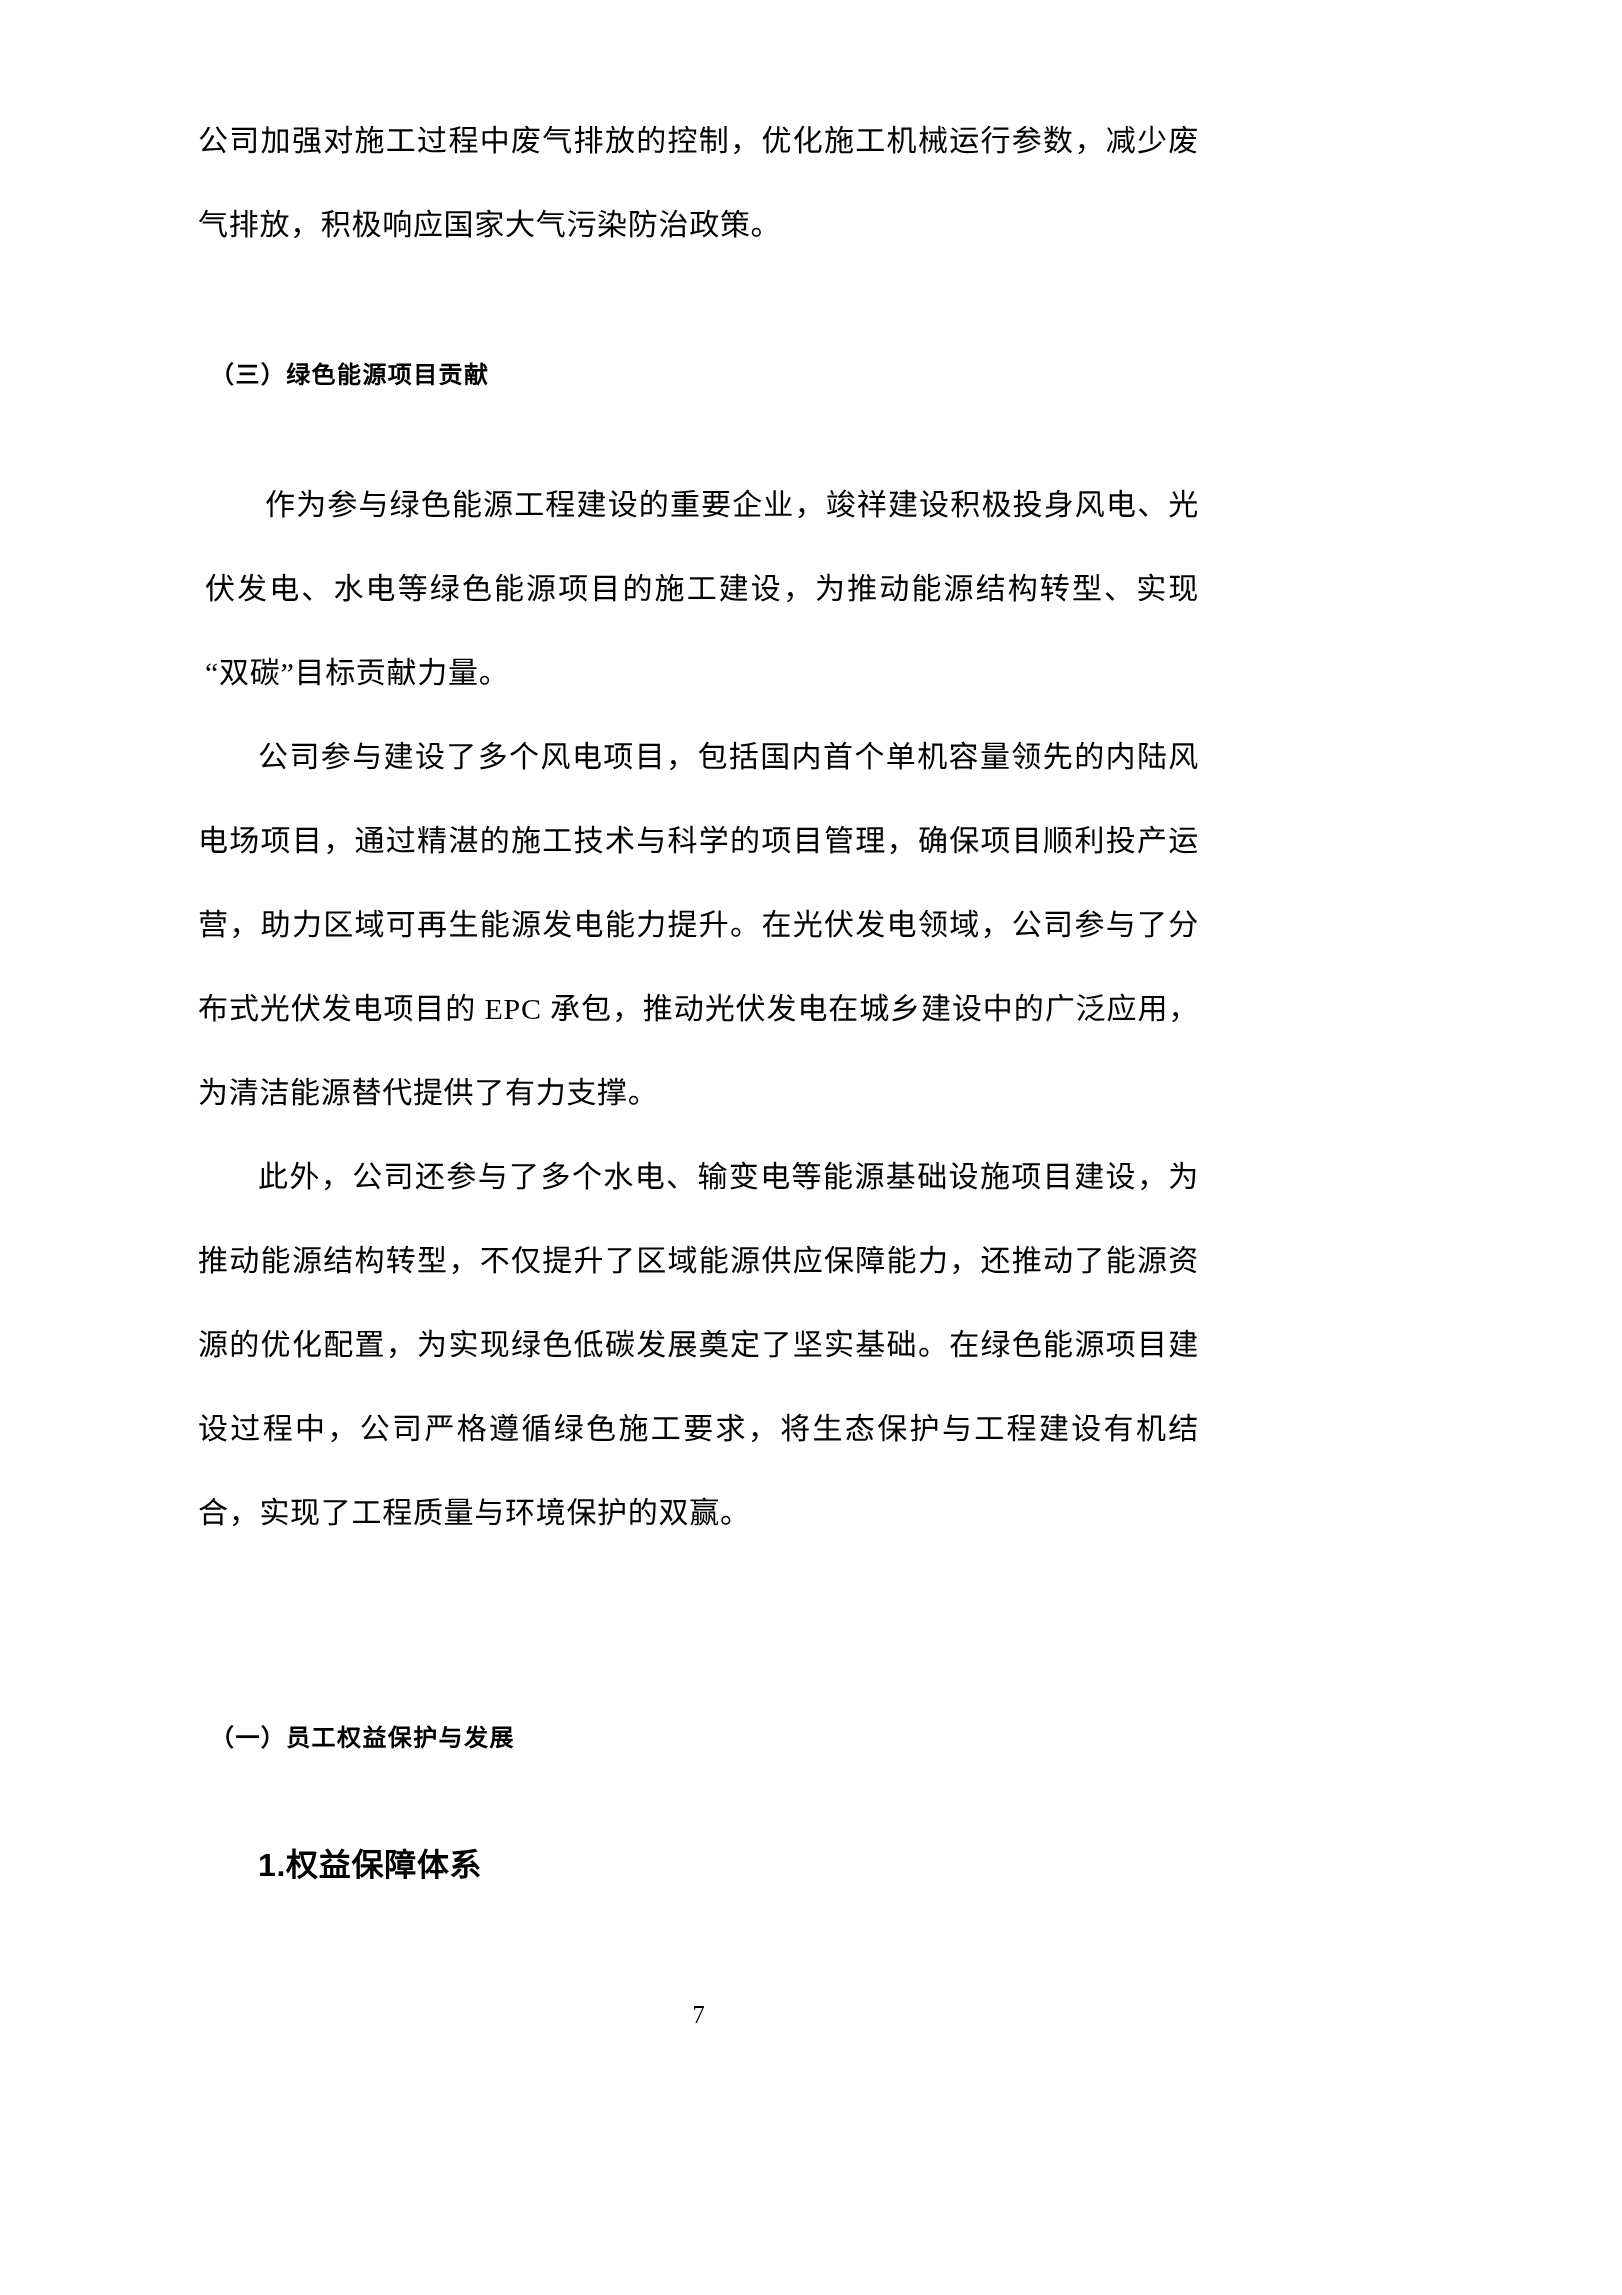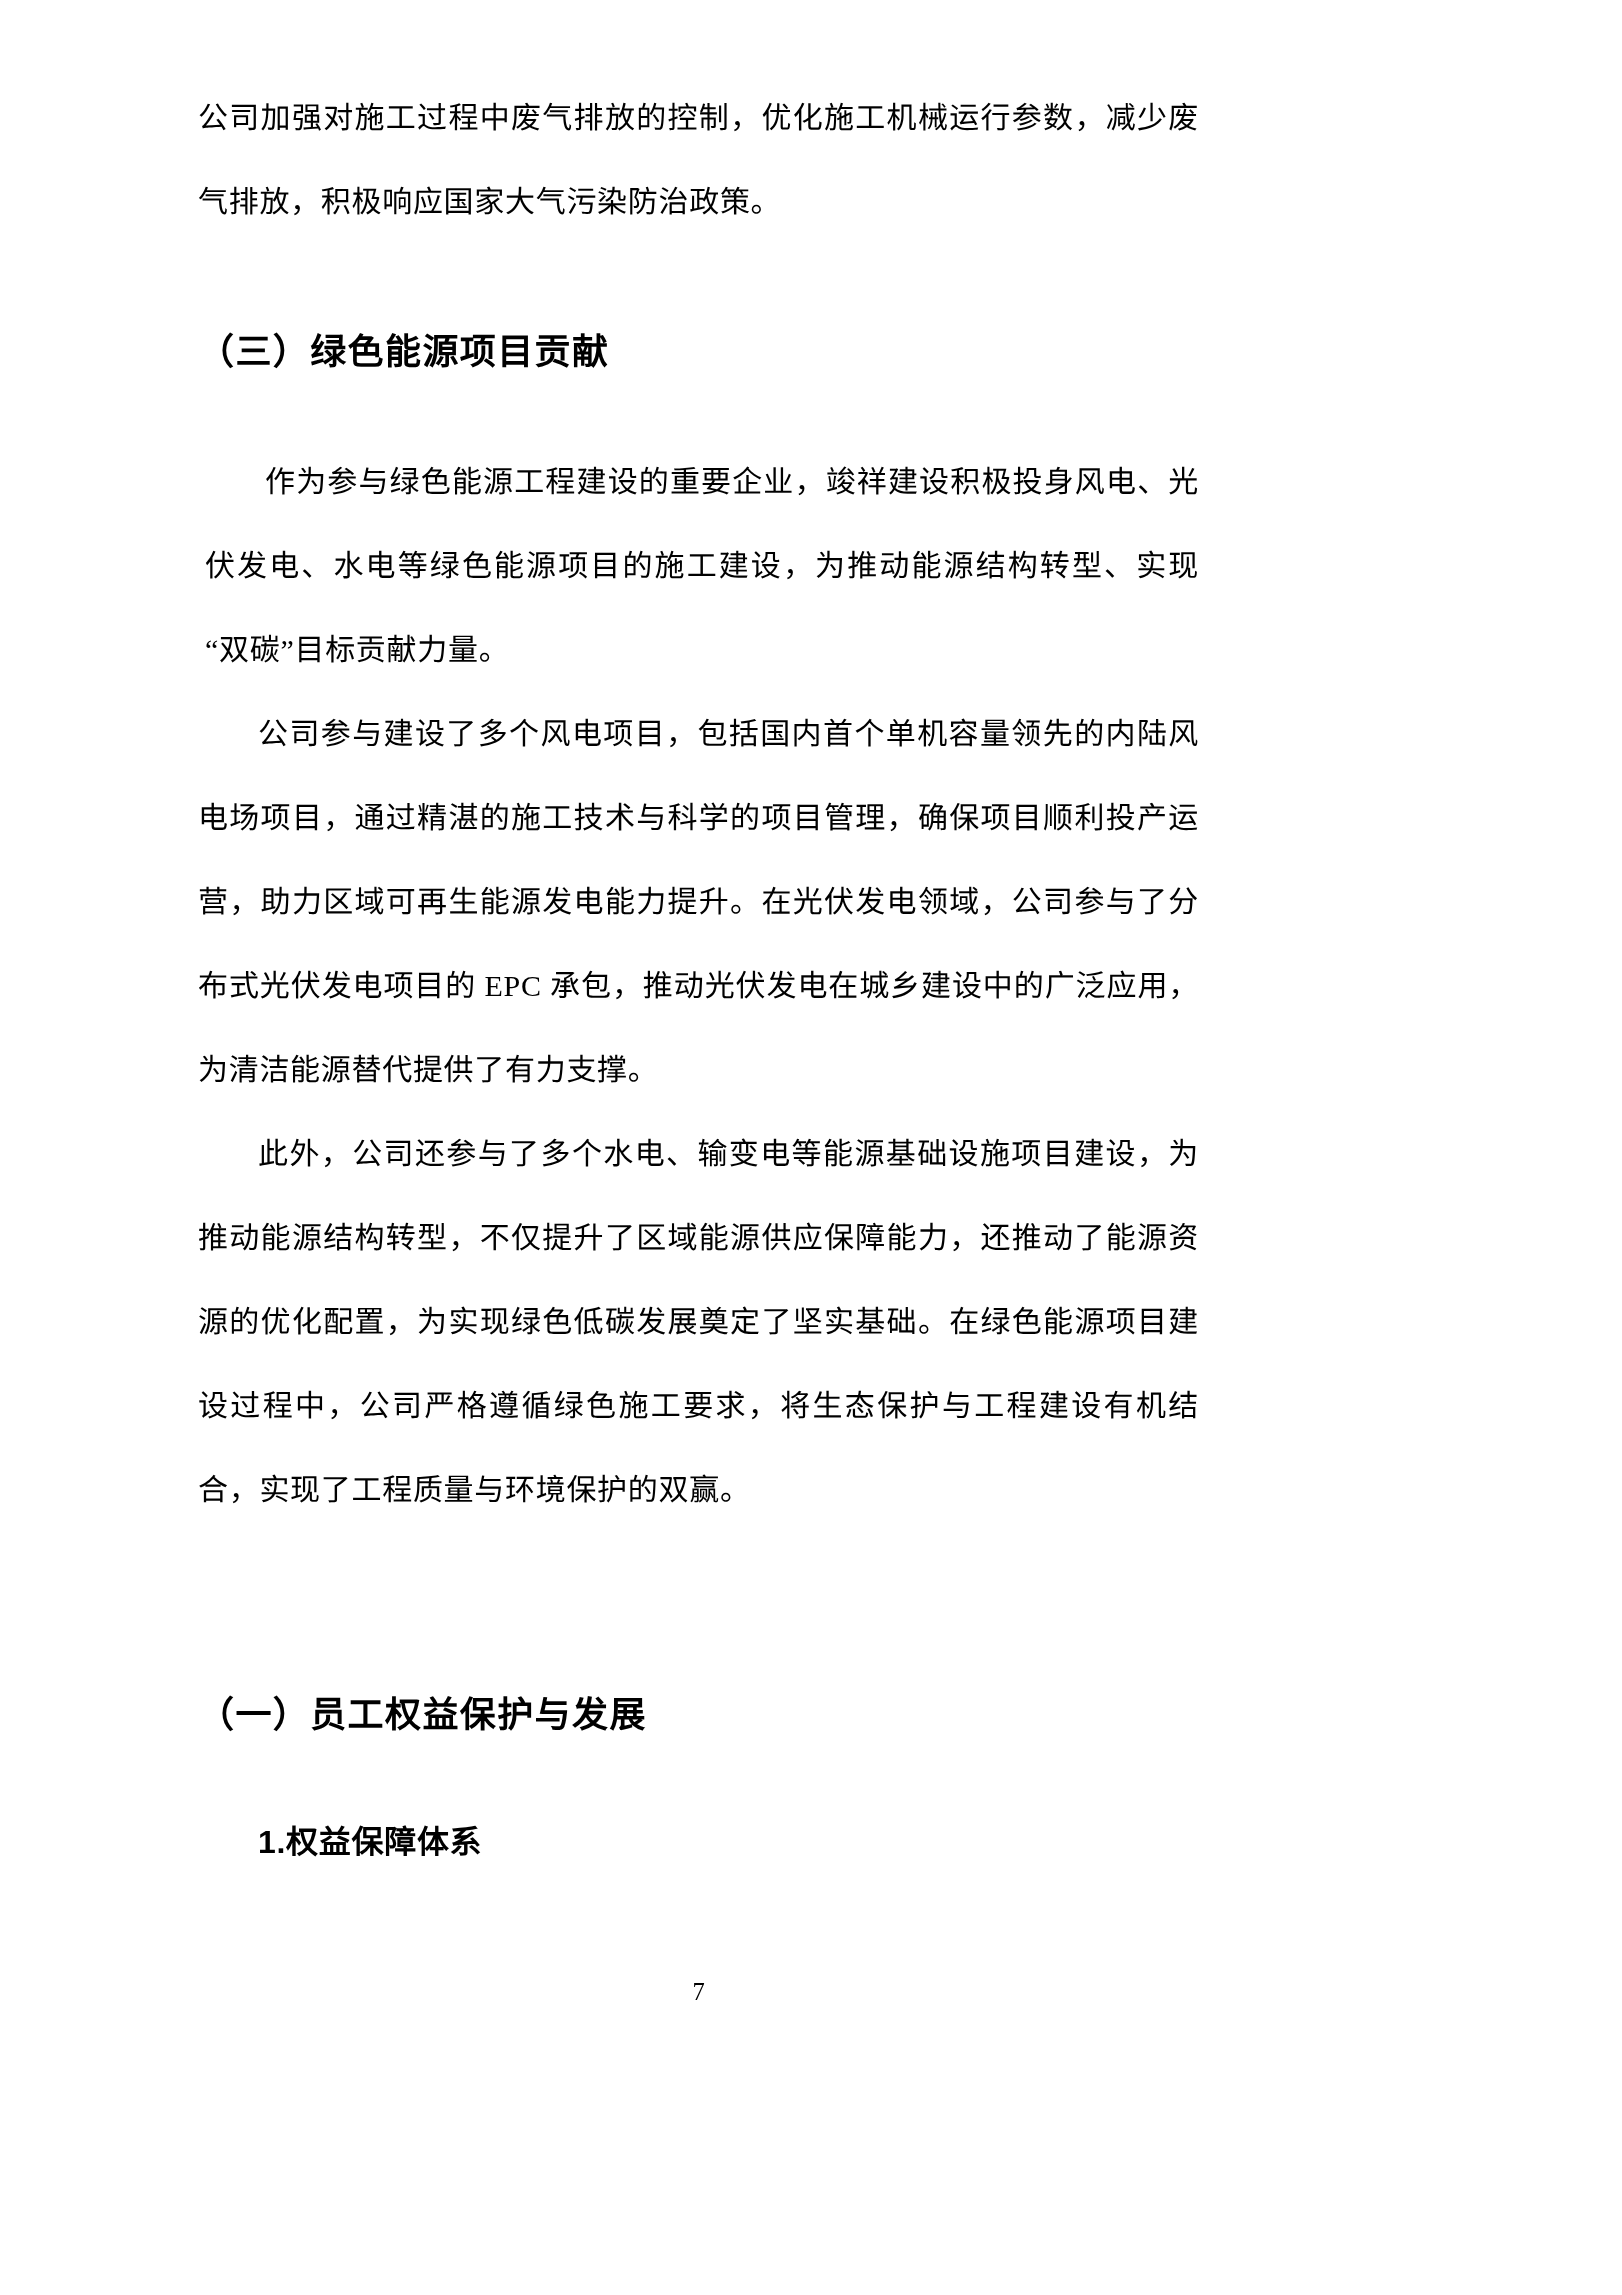--- a/index.html
+++ b/index.html
@@ -11,41 +11,41 @@
     width: 1623px;
     height: 2295px;
     font-family: "Liberation Serif", "DejaVu Serif", serif;
     color: #000000;
     position: relative;
   }
   .page {
     box-sizing: border-box;
     width: 1397px;
     height: 2295px;
-    padding: 76px 198px 0 198px;
+    padding: 99px 198px 0 198px;
     overflow: hidden;
   }
   p.body-par {
     margin: 0;
     font-size: 30px;
     line-height: 84px;
     text-align: justify;
     text-justify: inter-ideograph;
     text-indent: 60px;
     letter-spacing: 0.7px;
     word-break: break-all;
   }
   p.no-indent {
     text-indent: 0;
   }
   .sec-heading {
-    margin: 0;
+    margin: 12px;
     font-family: "Liberation Sans", "DejaVu Sans", sans-serif;
     font-weight: 700;
-    font-size: 36px;
+    font-size: 24px;
     line-height: 51px;
     letter-spacing: 1.4px;
   }
   #heading-green-energy { margin-top: 82px; }
   #par-green-1 { margin-top: 63px; margin-left: 7px; }
   #par-green-2, #par-green-3 { margin-top: 0; }
   .chapter-heading {
     margin: 97px 0 0 0;
     font-family: "Liberation Sans", "DejaVu Sans", sans-serif;
     font-weight: 700;

